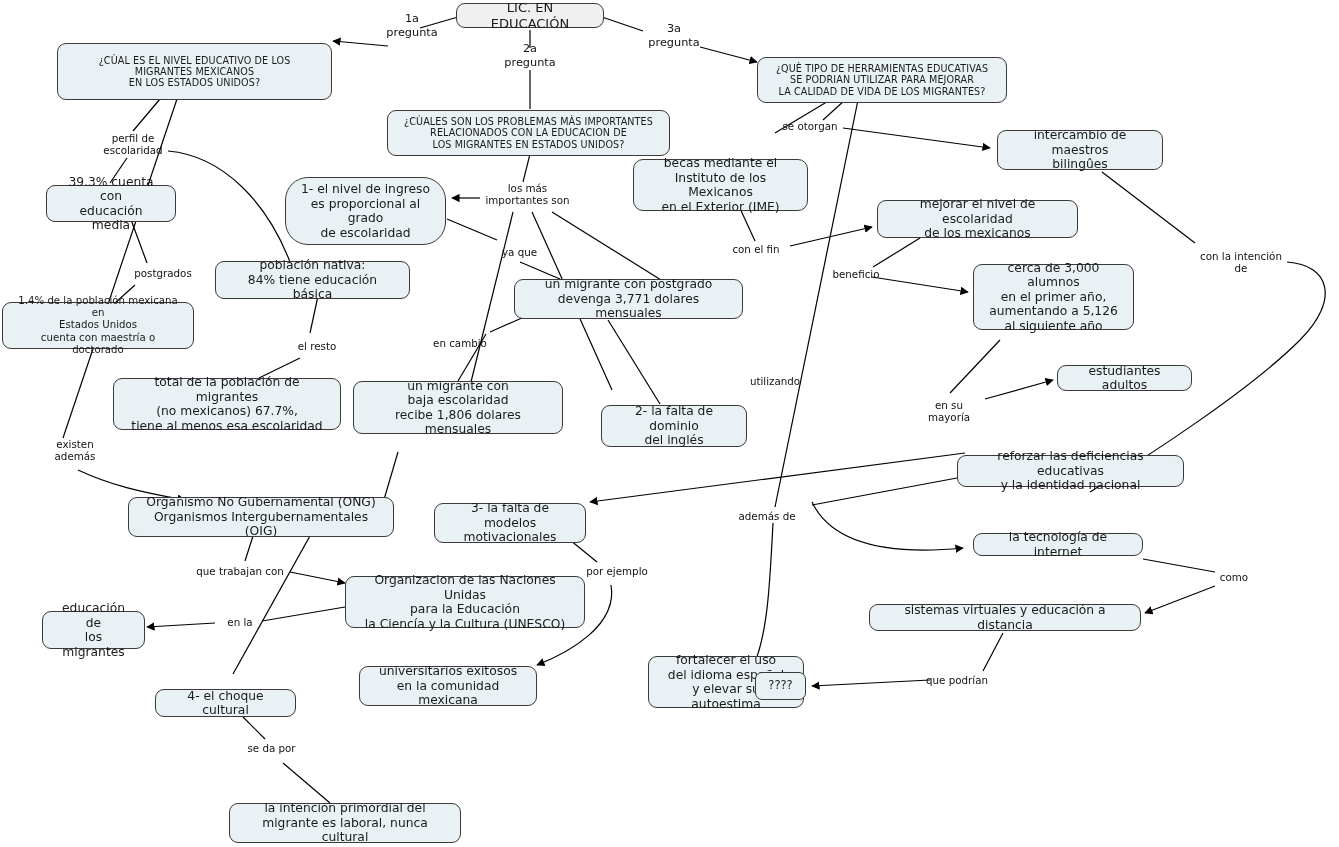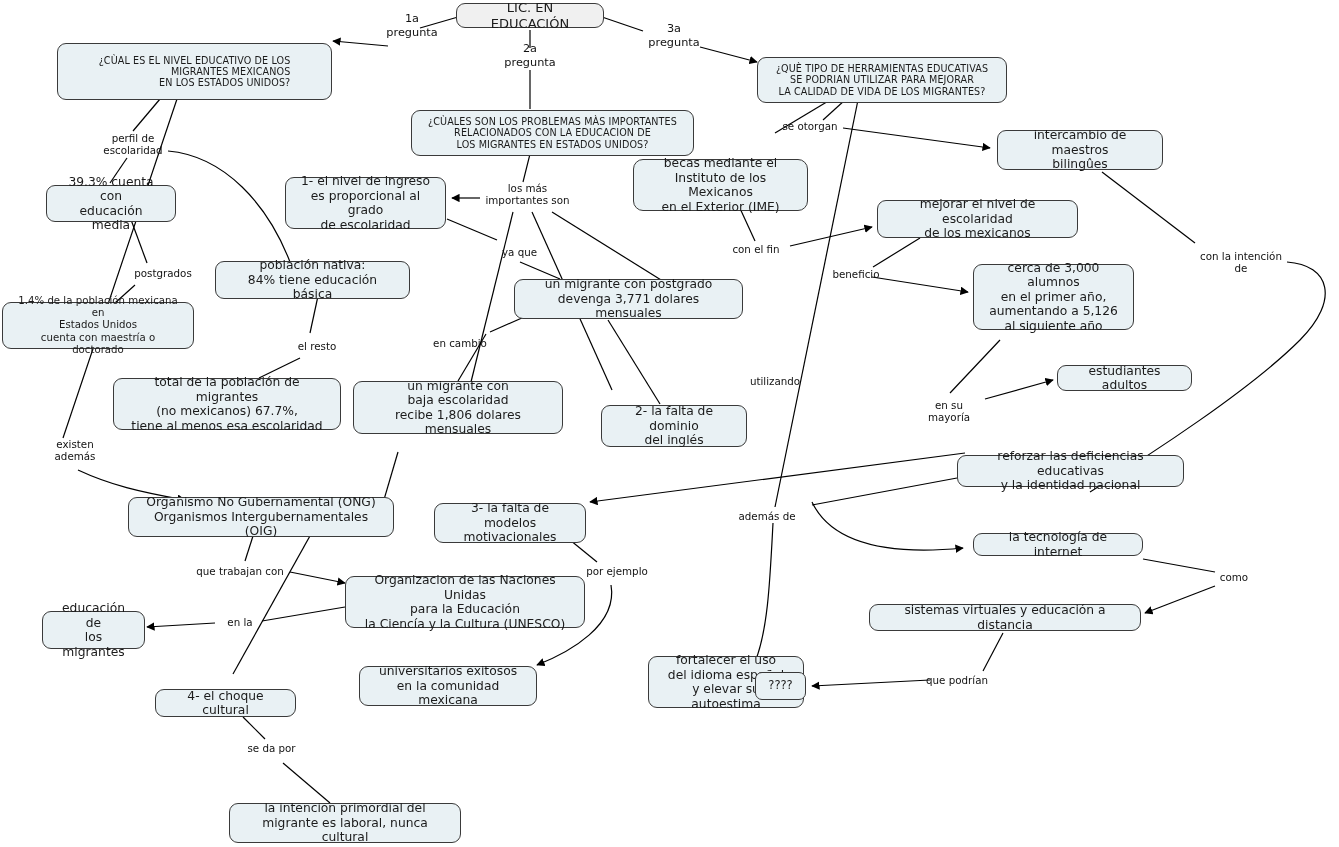--- a/index.html
+++ b/index.html
@@ -175,25 +175,25 @@
       <path d="M 1215 586 L 1145 613" marker-end="url(#arrow)"></path>
 
       <path d="M 1003 633 L 983 671"></path>
       <path d="M 930 680 L 812 686" marker-end="url(#arrow)"></path>
 
     </g>
   </svg>
 
   <div class="node title-node" style="left:456px; top:3px; width:148px; height:25px;">LIC. EN EDUCACIÓN</div>
 
-  <div class="node q-node" style="left:57px; top:43px; width:275px; height:57px;text-align:right;">¿CÙAL ES EL NIVEL EDUCATIVO DE LOS
+  <div class="node q-node" style="left:57px; top:43px; width:275px; height:57px;">¿CÙAL ES EL NIVEL EDUCATIVO DE LOS
 MIGRANTES MEXICANOS
 EN LOS ESTADOS UNIDOS?</div>
 
-  <div class="node q-node" style="left:387px; top:110px; width:283px; height:46px;margin-left:24px;">¿CÙALES SON LOS PROBLEMAS MÀS IMPORTANTES
+  <div class="node q-node" style="left:387px; top:110px; width:283px; height:46px;">¿CÙALES SON LOS PROBLEMAS MÀS IMPORTANTES
 RELACIONADOS CON LA EDUCACION DE
 LOS MIGRANTES EN ESTADOS UNIDOS?</div>
 
   <div class="node q-node" style="left:757px; top:57px; width:250px; height:46px;">¿QUÈ TIPO DE HERRAMIENTAS EDUCATIVAS
 SE PODRIAN UTILIZAR PARA MEJORAR
 LA CALIDAD DE VIDA DE LOS MIGRANTES?</div>
 
   <div class="node normal" style="left:46px; top:185px; width:130px; height:37px;">39.3% cuenta con
 educación media</div>
 
@@ -201,21 +201,21 @@
 Estados Unidos
 cuenta con maestría o doctorado</div>
 
   <div class="node normal" style="left:215px; top:261px; width:195px; height:38px;">población nativa:
 84% tiene educación básica</div>
 
   <div class="node normal" style="left:113px; top:378px; width:228px; height:52px;">total de la población de migrantes
 (no mexicanos) 67.7%,
 tiene al menos esa escolaridad</div>
 
-  <div class="node normal" style="left:285px; top:177px; width:161px; height:52px;">1- el nivel de ingreso
+  <div class="node normal" style="left:285px; top:177px; width:161px; height:68px;border-radius:23px;">1- el nivel de ingreso
 es proporcional al grado
 de escolaridad</div>
 
   <div class="node normal" style="left:514px; top:279px; width:229px; height:40px;">un migrante con postgrado
 devenga 3,771 dolares mensuales</div>
 
   <div class="node normal" style="left:353px; top:381px; width:210px; height:53px;">un migrante con
 baja escolaridad
 recibe 1,806 dolares mensuales</div>
 

